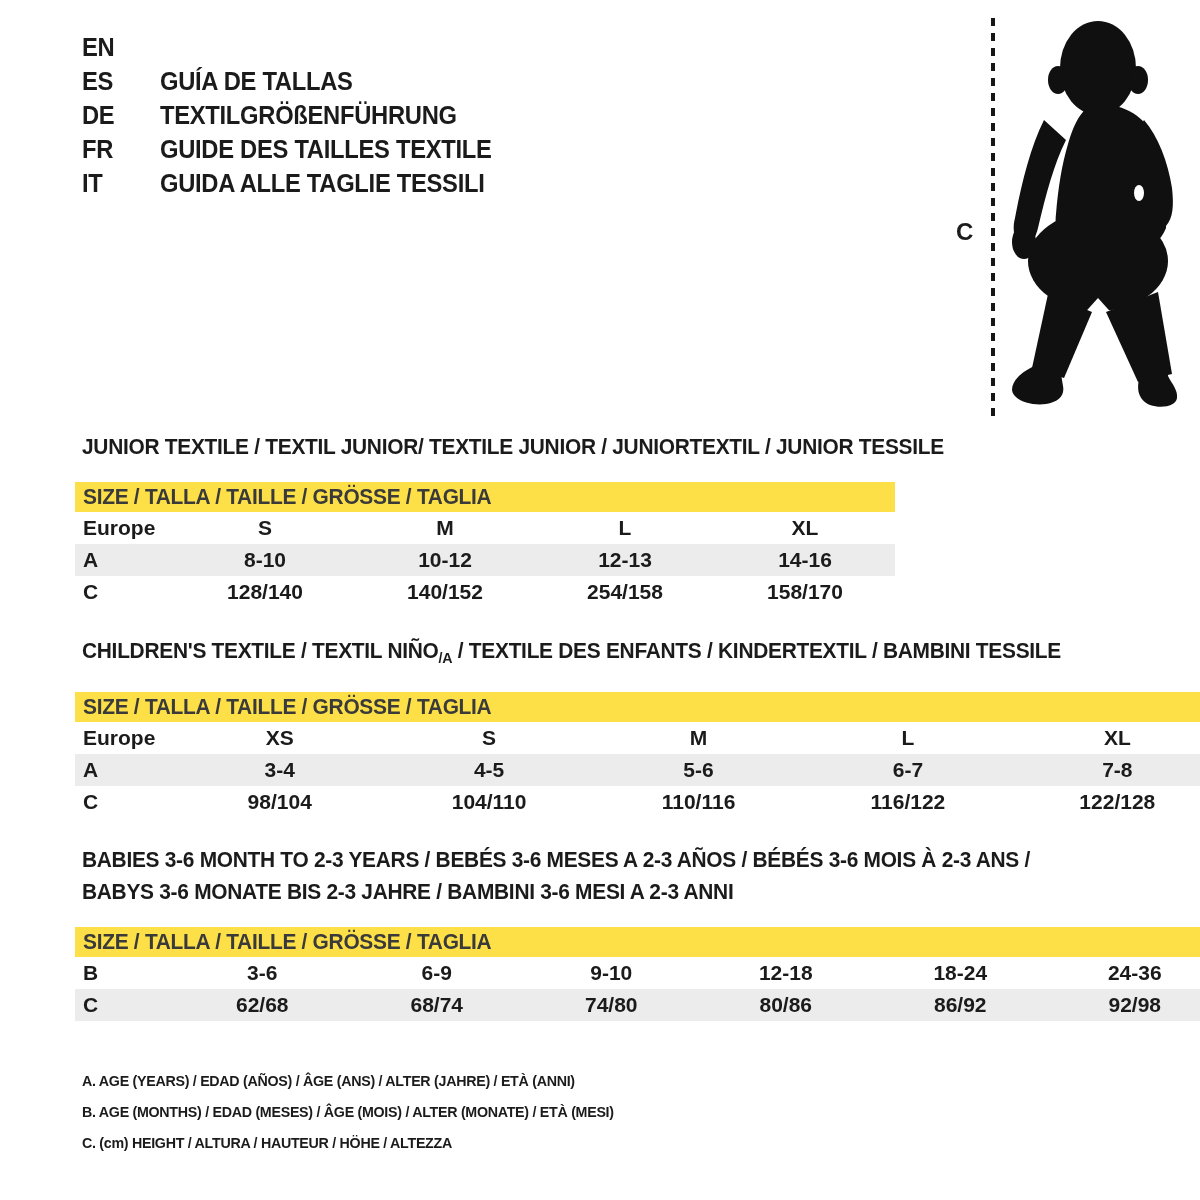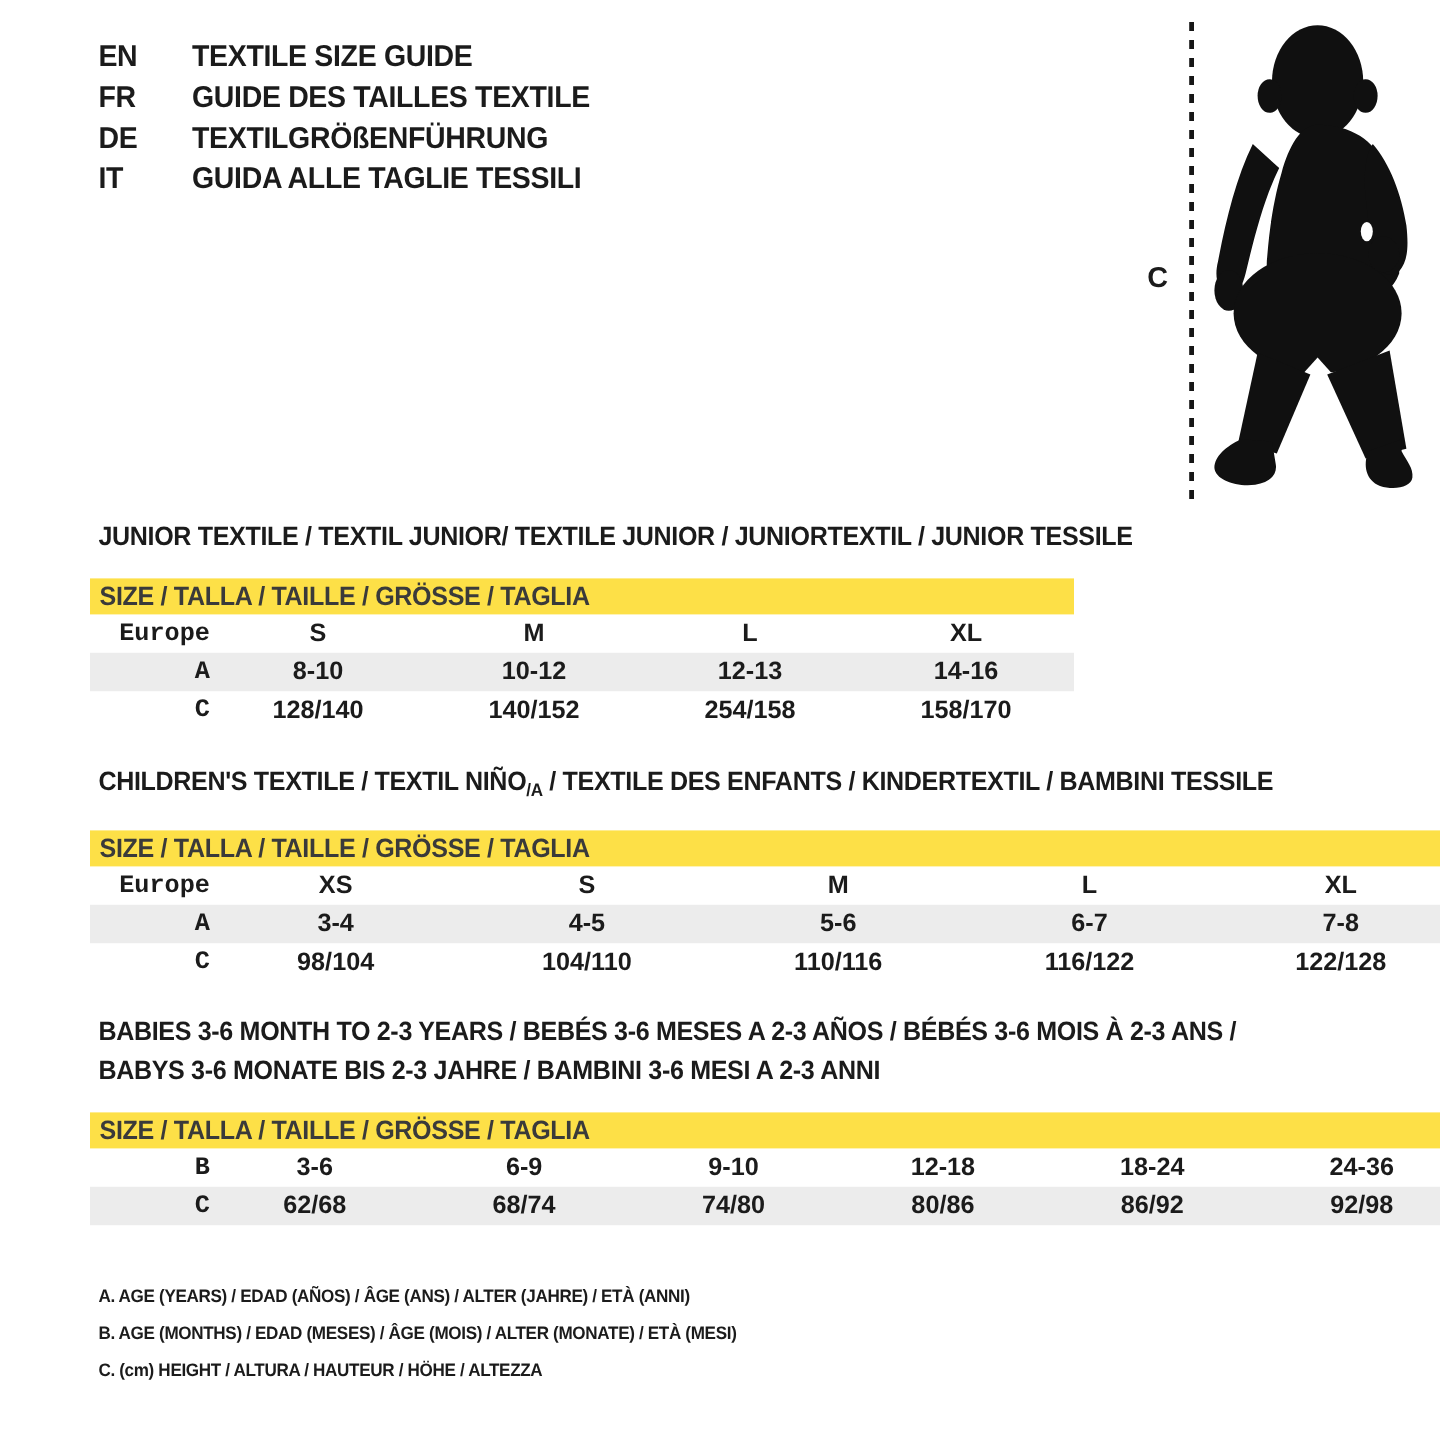--- a/index.html
+++ b/index.html
@@ -38,44 +38,47 @@
   .sub-part { font-size: 15px; vertical-align: -5px; font-weight: 700; }
   
   .tbl { position: absolute; left: 33px; }
   .band {
     height: 30px; background: #fde047; color: #3a3a3a;
     display: flex; align-items: center; padding-left: 8px;
     font-size: 22px; font-weight: 700;
   }
   .trow { display: flex; height: 32px; align-items: center; font-size: 21px; font-weight: 700; }
   .trow.shade { background: #ececec; }
-  .trow .lbl { width: 100px; padding-left: 8px; box-sizing: border-box; text-align: right; font-family: Liberation Mono, monospace; }
+  .trow .lbl { width: 100px; padding-left: 8px; box-sizing: border-box; text-align: left; }
   .trow .val { flex: 1; text-align: center; }
   .w-junior { width: 820px; }
   .w-wide { width: 1147px; }
   
   .legend-line { position: absolute; left: 40px; font-size: 15px; font-weight: 700; white-space: nowrap; }
 </style>
 </head>
 <body>
 
 <div class="canvas">
 
   <div class="lang-block">
     <div class="lang-row">
       <span class="lang-code"><span class="cond">EN</span></span>
-      <span class="lang-label"><span class="cond">TEXTILE SIZE GUIDE</span></span>
+    </div>
+    <div class="lang-row">
+      <span class="lang-code"><span class="cond">ES</span></span>
+      <span class="lang-label"><span class="cond">GUÍA DE TALLAS</span></span>
+    </div>
+    <div class="lang-row">
+      <span class="lang-code"><span class="cond">DE</span></span>
+      <span class="lang-label"><span class="cond">TEXTILGRÖßENFÜHRUNG</span></span>
     </div>
     <div class="lang-row">
       <span class="lang-code"><span class="cond">FR</span></span>
       <span class="lang-label"><span class="cond">GUIDE DES TAILLES TEXTILE</span></span>
-    </div>
-    <div class="lang-row">
-      <span class="lang-code"><span class="cond">DE</span></span>
-      <span class="lang-label"><span class="cond">TEXTILGRÖßENFÜHRUNG</span></span>
     </div>
     <div class="lang-row">
       <span class="lang-code"><span class="cond">IT</span></span>
       <span class="lang-label"><span class="cond">GUIDA ALLE TAGLIE TESSILI</span></span>
     </div>
   </div>
 
   <div class="figure-area">
     <span class="c-label">C</span>
     <div class="height-line"></div>

